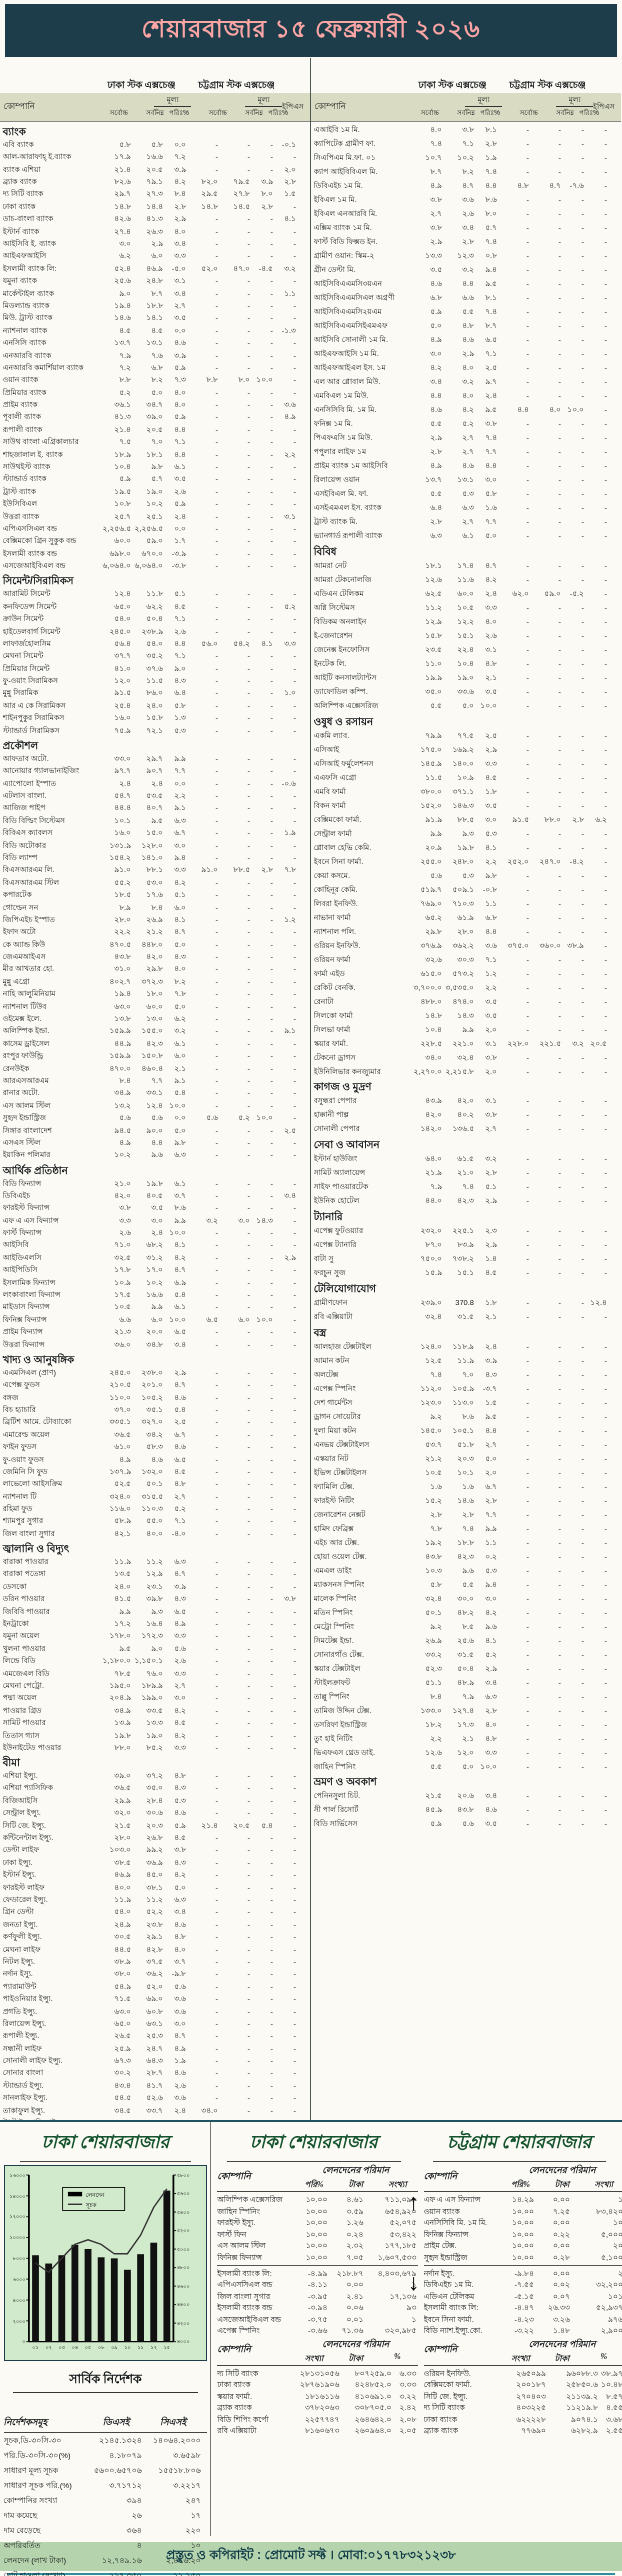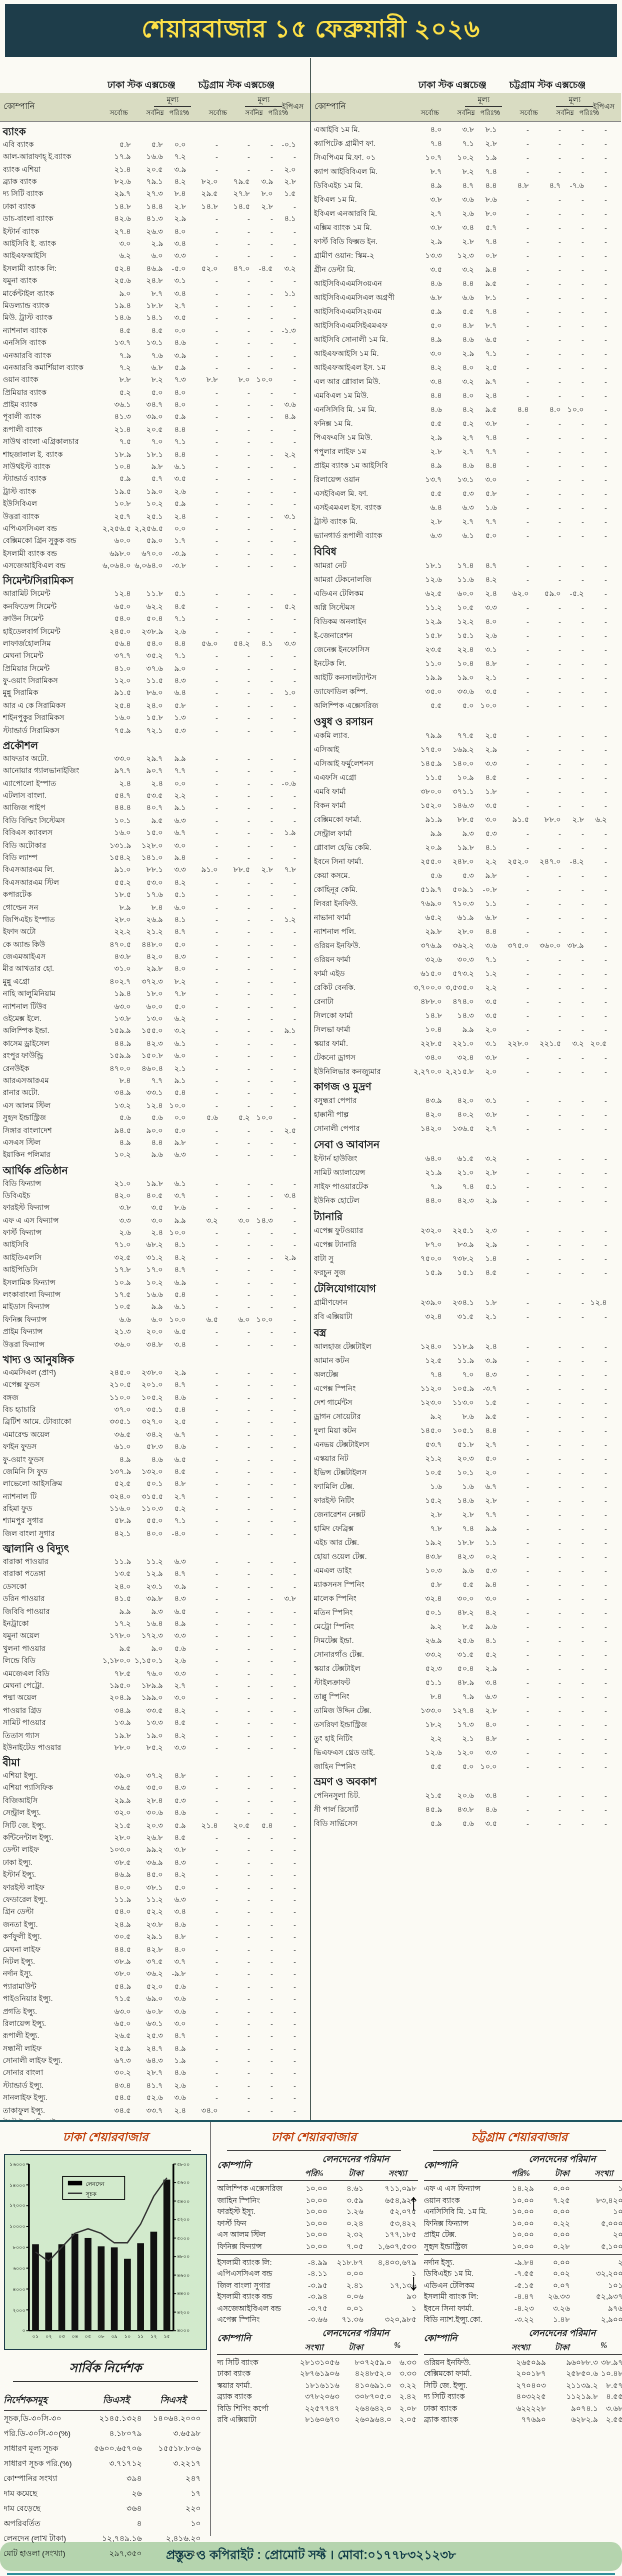--- a/index.html
+++ b/index.html
@@ -1,19 +1,19 @@
 <!DOCTYPE html>
 <html style="font-size:14px"><head>
 <meta charset="utf-8">
 <style>
   html,body{margin:0;padding:0;background:#f6f5ee;}
   body{width:622px;font-family:"Liberation Sans","DejaVu Sans",sans-serif;color:#15181a;}
   .page{width:622px;height:2576px;position:relative;background:#fbfaf4;overflow:hidden;}
   
-  .title-bar{margin:4.4px 5.3px 1.8px 5.3px;background:#1e3d4a;color:#fde047;text-align:center;
+  .title-bar{margin:4.4px 5.3px 1.8px 5.3px;background:#1e3d4a;color:#fca5a5;text-align:center;
     font-size:24px;font-weight:bold;padding:5.3px 0 7px 0;letter-spacing:0.9px;}
   
   .main{display:flex;height:2062px;overflow:hidden;border-bottom:2.7px double #1e5560;}
   .col{width:310px;overflow:hidden;}
   .col.left{border-right:1.8px solid #4a5a55;}
   .exch-row{display:grid;grid-template-columns:92px 99px 91px 27px;font-weight:bold;
     font-size:9.3px;padding-top:20px;}
   .exch-row .exch{text-align:center;}
   .exch-row .exch:first-of-type{border-right:0.9px solid #555;}
   .khaki{background:#d9dcc2;display:grid;grid-template-columns:92px 99px 91px 27px;
@@ -29,21 +29,21 @@
     font-size:7.5px;}
   .col.left .srow{height:12.4px;line-height:12.4px;}
   .col.right .srow{height:14px;line-height:14px;}
   .srow .nm{overflow:hidden;white-space:nowrap;}
   .srow .nu{text-align:right;padding-right:2.7px;}
   
   .bottom{display:flex;height:414px;}
   .b-left{width:205px;padding:1.8px 2.7px 0 3.6px;}
   .b-wrap{width:411px;position:relative;border-left:0.9px solid #777;padding-top:1.8px;}
   .b-title{font-family:"Liberation Serif","DejaVu Serif",serif;font-style:italic;font-weight:bold;
-    font-size:12px;color:#c2410c;text-align:center;border-bottom:1.3px solid #444;
+    font-size:18px;color:#14532d;text-align:center;border-bottom:1.3px solid #444;
     margin:3.6px 16px 1.8px 16px;padding-bottom:1.8px;}
   .titles2{display:flex;}
   .titles2 .b-title{flex:1;}
   .heading{font-family:"Liberation Serif","DejaVu Serif",serif;font-style:italic;font-weight:bold;
     font-size:13.3px;text-align:center;border-bottom:1.3px solid #333;margin:2.7px 7px 1.8px 7px;padding-bottom:1.8px;}
   .twin{display:flex;padding:0 3.6px;}
   .half{width:50%;padding:0 2.7px;}
   .thead{display:flex;font-family:"Liberation Serif","DejaVu Serif",serif;font-style:italic;
     font-weight:bold;font-size:9px;border-bottom:0.9px solid #444;margin-bottom:1.8px;}
   .thead .hc{width:76px;padding-top:5.3px;}
@@ -52,29 +52,29 @@
   .trow{display:grid;font-size:7.6px;height:11.5px;line-height:11.5px;}
   .pc .trow{grid-template-columns:78px 34px 36px 53px;}
   .tt .trow{grid-template-columns:69px 55px 52px 25px;}
   .trow .nm{overflow:hidden;white-space:nowrap;}
   .trow .nu{text-align:right;padding-right:1.8px;}
   .block-sep{border-top:0.9px solid #555;margin:1.8px 0;}
   .arrow{position:absolute;font-size:23px;font-weight:bold;color:#000;line-height:23px;}
   
   .chart-box{background:#d2eacc;border:1.8px solid #1e3d4a;margin-top:3.6px;height:194px;}
   
-  .ind-title{font-family:"Liberation Serif","DejaVu Serif",serif;font-style:italic;font-weight:bold;
-    font-size:12.4px;text-align:center;border-bottom:1.3px solid #333;margin:9px 9px 9px 9px;padding-bottom:1.8px;}
+  .ind-title{font-family:"Liberation Serif","DejaVu Serif",serif;font-weight:bold;
+    font-size:12.4px;text-align:center;border-bottom:1.3px solid #333;margin:9px 9px 20px 9px;padding-bottom:1.8px;}
   .ind-head{display:grid;grid-template-columns:85px 55px 59px;font-family:"Liberation Serif","DejaVu Serif",serif;
     font-style:italic;font-weight:bold;font-size:9px;border-bottom:0.9px solid #444;padding:1.8px 0;}
   .ind-head span{text-align:center;}
   .ind .trow{grid-template-columns:85px 55px 59px;height:15px;line-height:15px;font-size:7.8px;}
   
   .footer{margin-top:5.3px;background:#b5d4ae;color:#0f3a46;font-weight:bold;font-size:12.4px;
-    text-align:center;padding:4.4px 0 5.3px 0;border-radius:11px;}
+    text-align:center;padding:4.4px 0 5.3px 0;}
   .footer-line{border-top:2.7px solid #2f8f9b;margin:1.8px 7px 0 7px;}
 </style>
 </head>
 <body>
 
 <div class="page">
 
   <div class="title-bar">শেয়ারবাজার ১৫ ফেব্রুয়ারী ২০২৬</div>
 
   <div class="main">
@@ -2457,21 +2457,21 @@
             <span class="nu">৪.৫</span>
             <span class="nu">-</span>
             <span class="nu">-</span>
             <span class="nu">-</span>
             <span class="nu">-</span>
           </div>
           <div class="sec">টেলিযোগাযোগ</div>
           <div class="srow">
             <span class="nm">গ্রামীণফোন</span>
             <span class="nu">২৩৯.০</span>
-            <span class="nu">২৩৪.১</span>
+            <span class="nu">370.8</span>
             <span class="nu">১.৮</span>
             <span class="nu">-</span>
             <span class="nu">-</span>
             <span class="nu">-</span>
             <span class="nu">১২.৪</span>
           </div>
           <div class="srow">
             <span class="nm">রবি এক্সিয়াটা</span>
             <span class="nu">৩২.৪</span>
             <span class="nu">৩১.৫</span>

